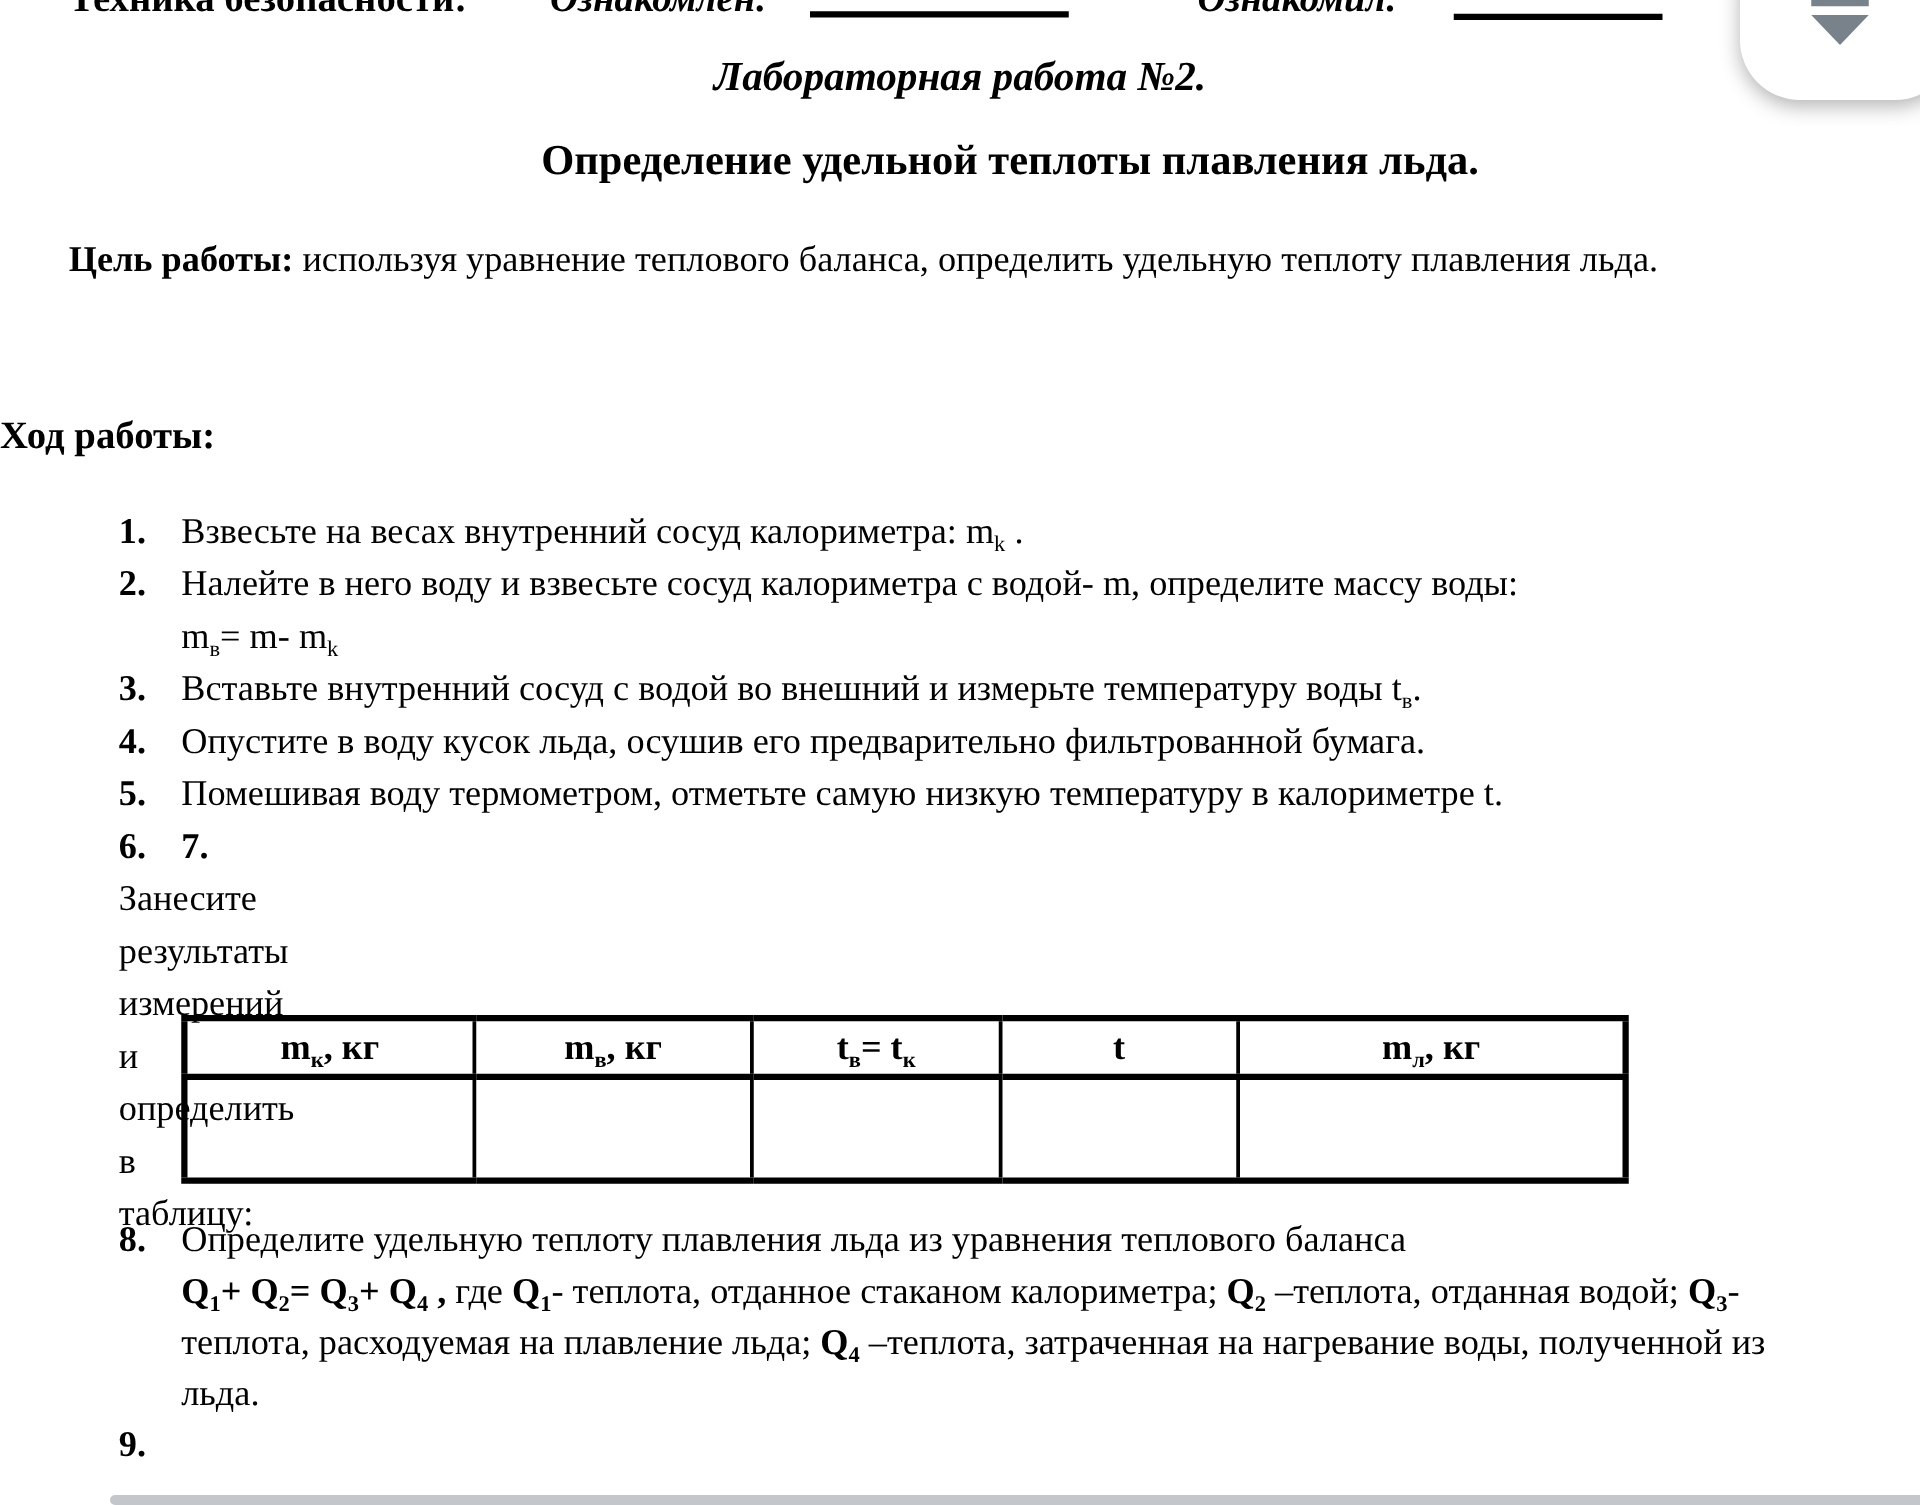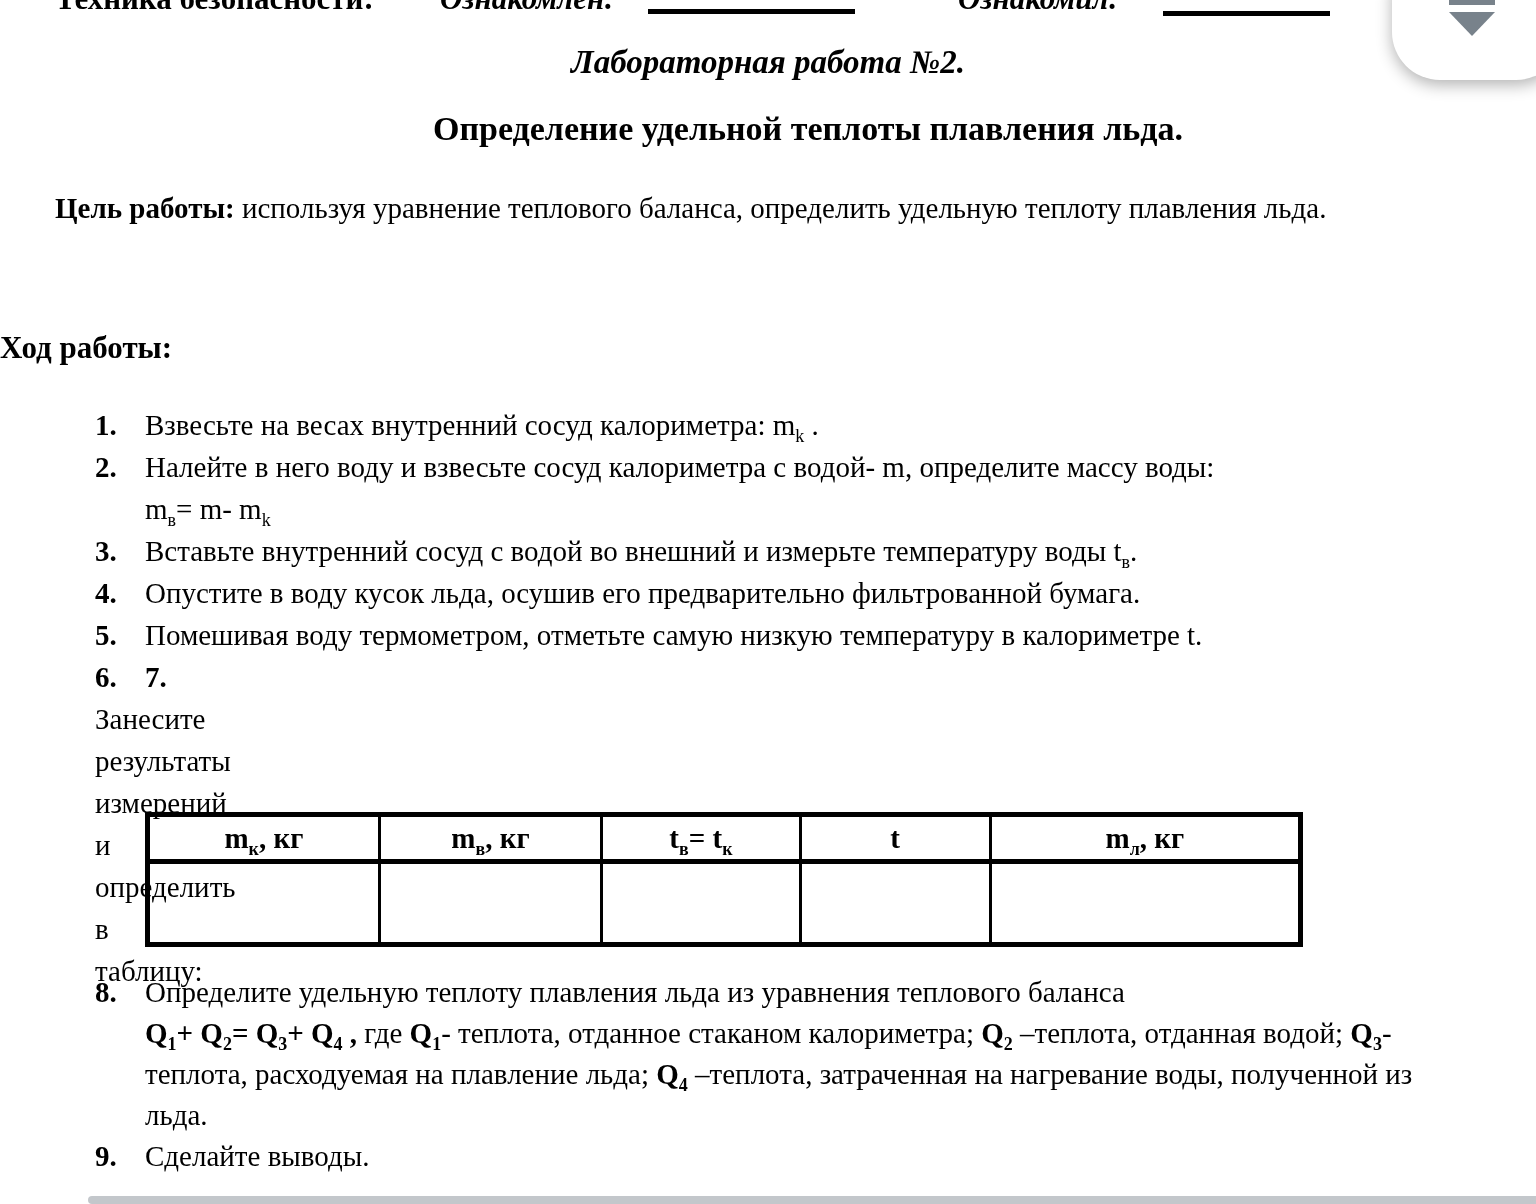--- a/index.html
+++ b/index.html
@@ -134,21 +134,20 @@
     </tbody>
   </table>
 </div>
 
 <div class="steps steps-final">
 
     <div class="num">8.</div>
     <div class="txt">Определите удельную теплоту плавления льда из уравнения теплового баланса<br><b>Q</b><sub><b>1</b></sub><b>+ Q</b><sub><b>2</b></sub><b>= Q</b><sub><b>3</b></sub><b>+ Q</b><sub><b>4</b></sub><b> , </b>где <b>Q</b><sub><b>1</b></sub>- теплота, отданное стаканом калориметра;  <b>Q</b><sub><b>2</b></sub> –теплота, отданная водой;  <b>Q</b><sub><b>3</b></sub>- теплота, расходуемая на плавление льда; <b>Q</b><sub><b>4</b></sub> –теплота, затраченная на нагревание воды, полученной из льда.</div>
 
     <div class="num">9.</div>
-    <div class="txt">Сделайте выводы.</div>
   </div>
 
 <div class="scroll-widget">
   <div class="scroll-handle"></div>
   <div class="scroll-down"></div>
 </div>
 
 <div class="bottom-bar"></div>
 
 </body></html>

